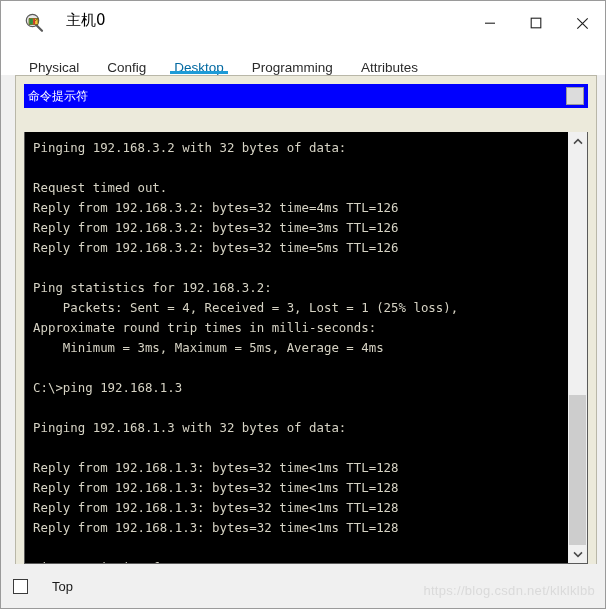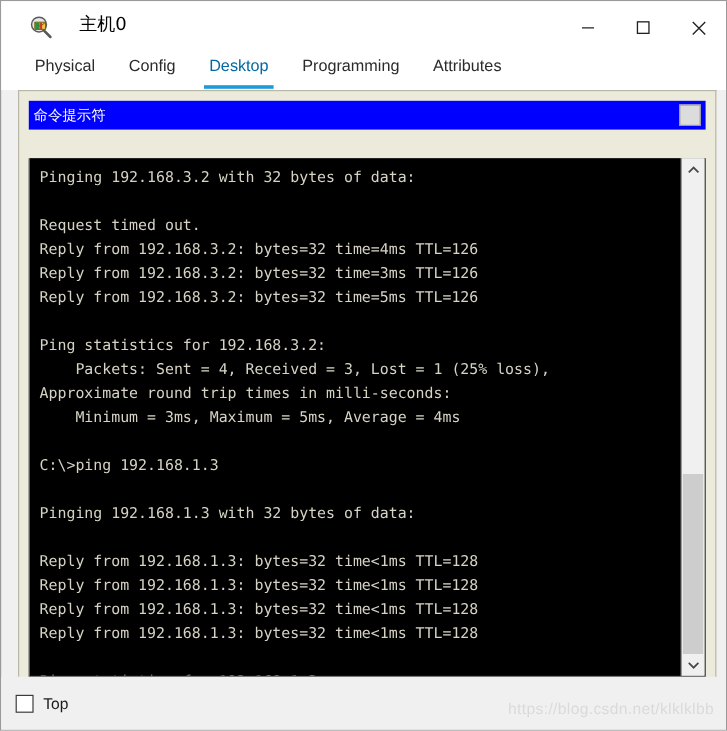--- a/index.html
+++ b/index.html
@@ -69,21 +69,21 @@
     background: #ffffff;
     display: flex;
     align-items: flex-end;
     padding-left: 14px;
     flex: 0 0 auto;
     border-bottom: 1px solid #ffffff;
   }
   .tab {
     font-size: 13.5px;
     color: #2b2b2b;
-    padding: 0 14px 13px 14px;
+    padding: 0 14px 0 14px;
     position: relative;
     cursor: default;
     white-space: nowrap;
     line-height: 1;
   }
   .tab.active { color: #0369a1; }
   .tab.active::after {
     content: "";
     position: absolute;
     left: 10px; right: 10px; bottom: 0;
@@ -198,21 +198,21 @@
     flex: 0 0 auto;
     background: #f0f0f0;
     display: flex;
     align-items: center;
     padding-left: 12px;
     position: relative;
   }
   .chkwrap {
     display: flex;
     align-items: center;
-    gap: 8px;
+    gap: 24px;
     cursor: default;
   }
   .chk {
     width: 15px; height: 15px;
     border: 1px solid #3b3b3b;
     background: #ffffff;
     flex: 0 0 auto;
   }
   .chk-label {
     font-size: 13px;

